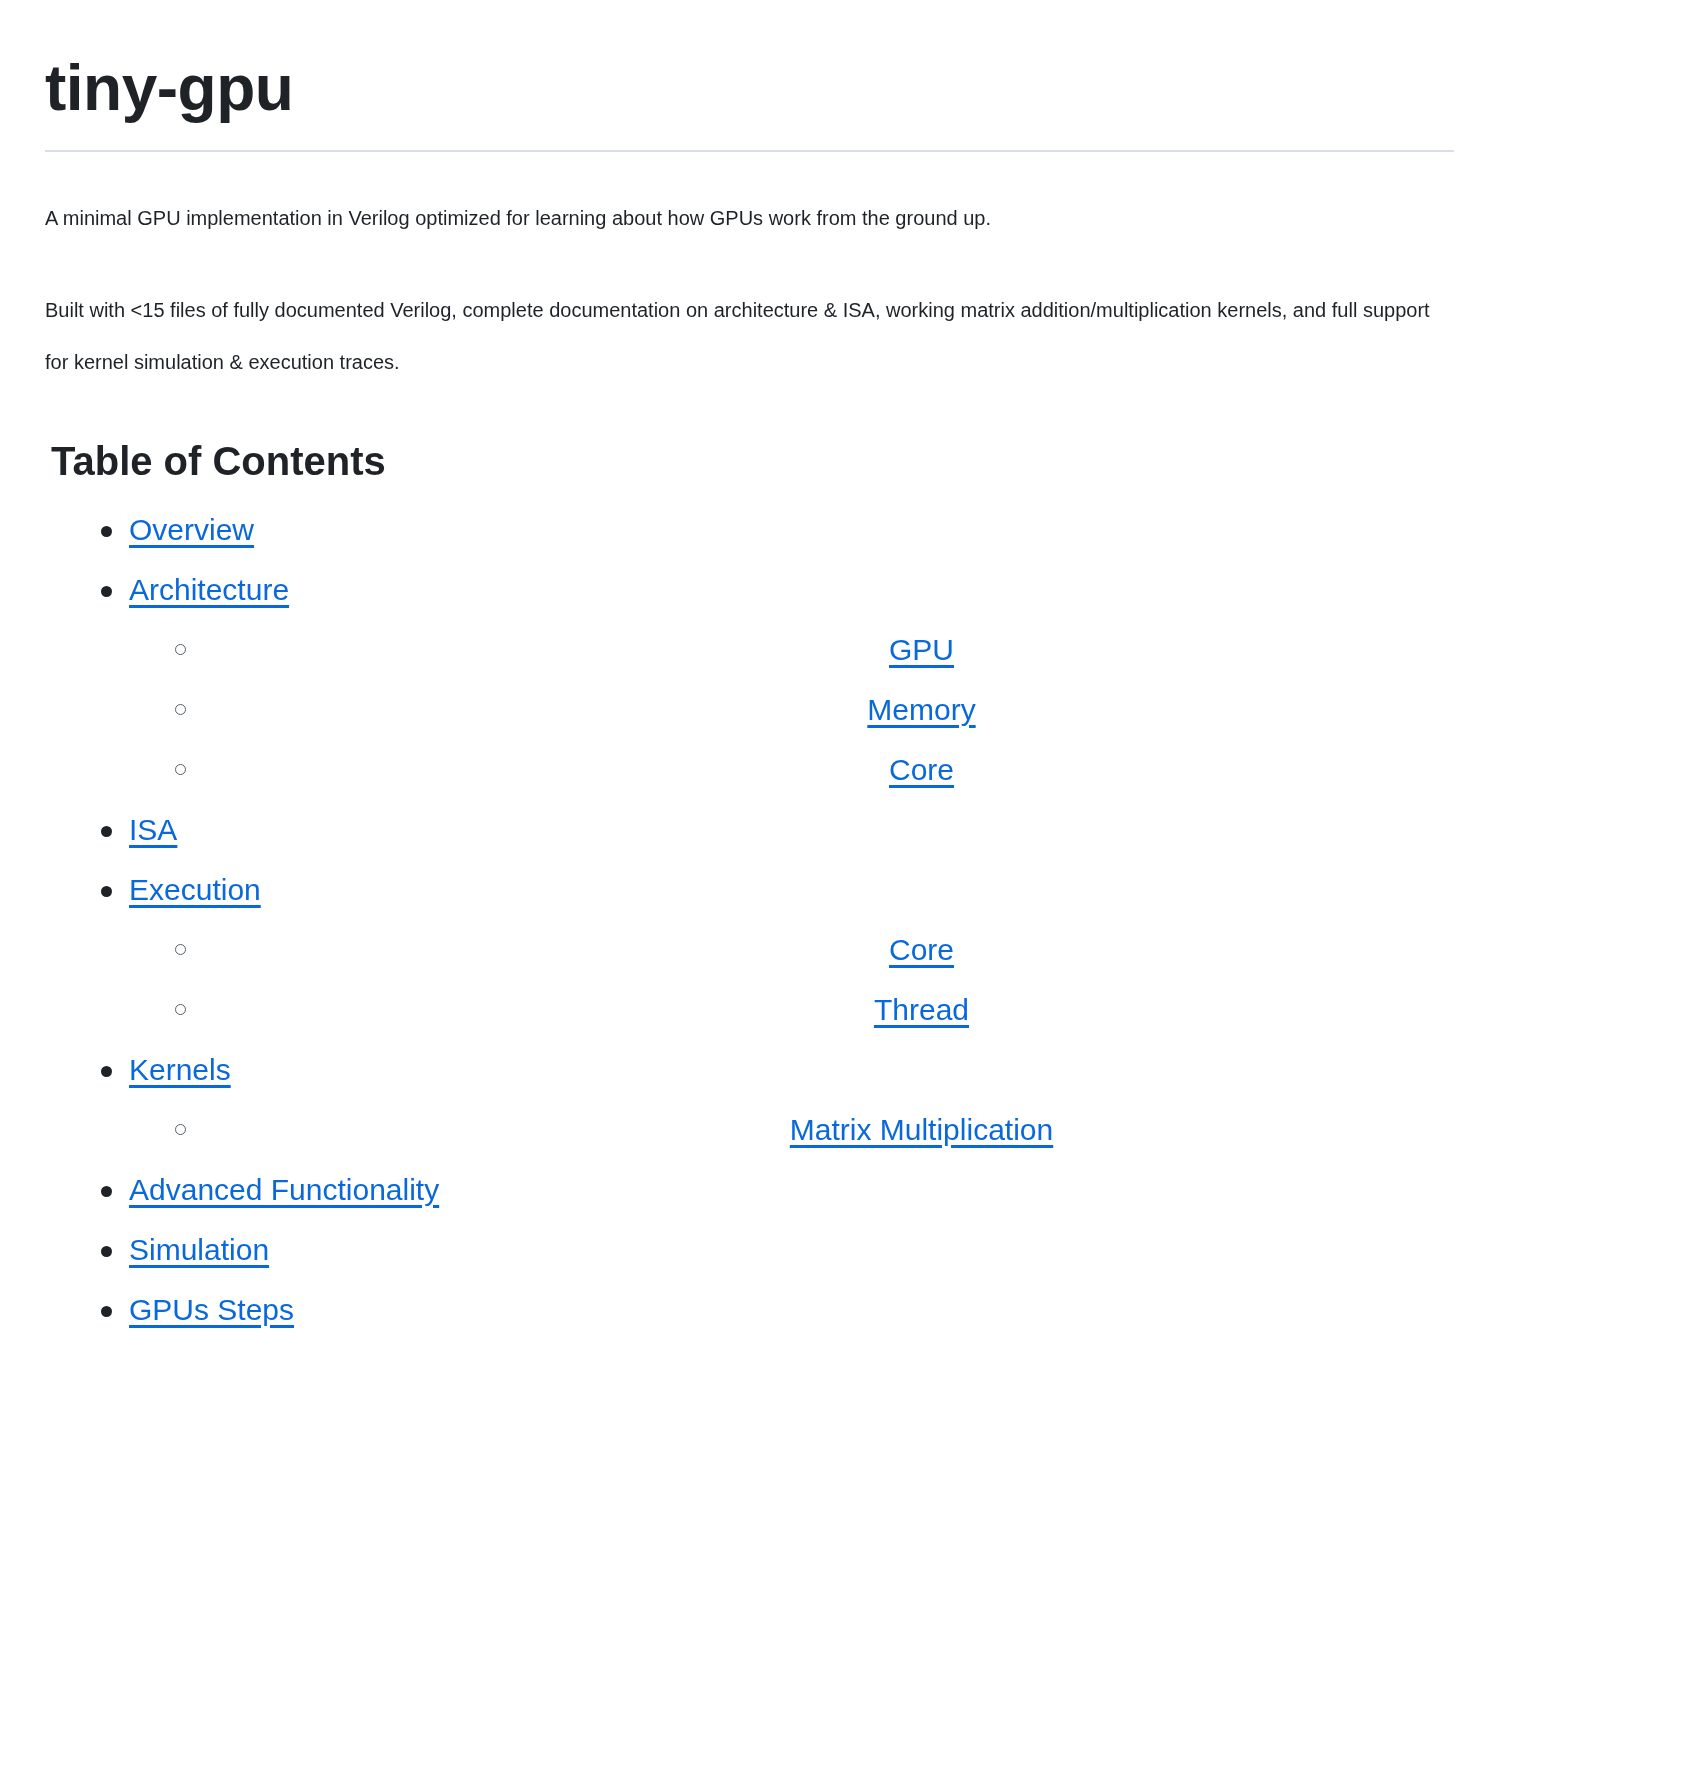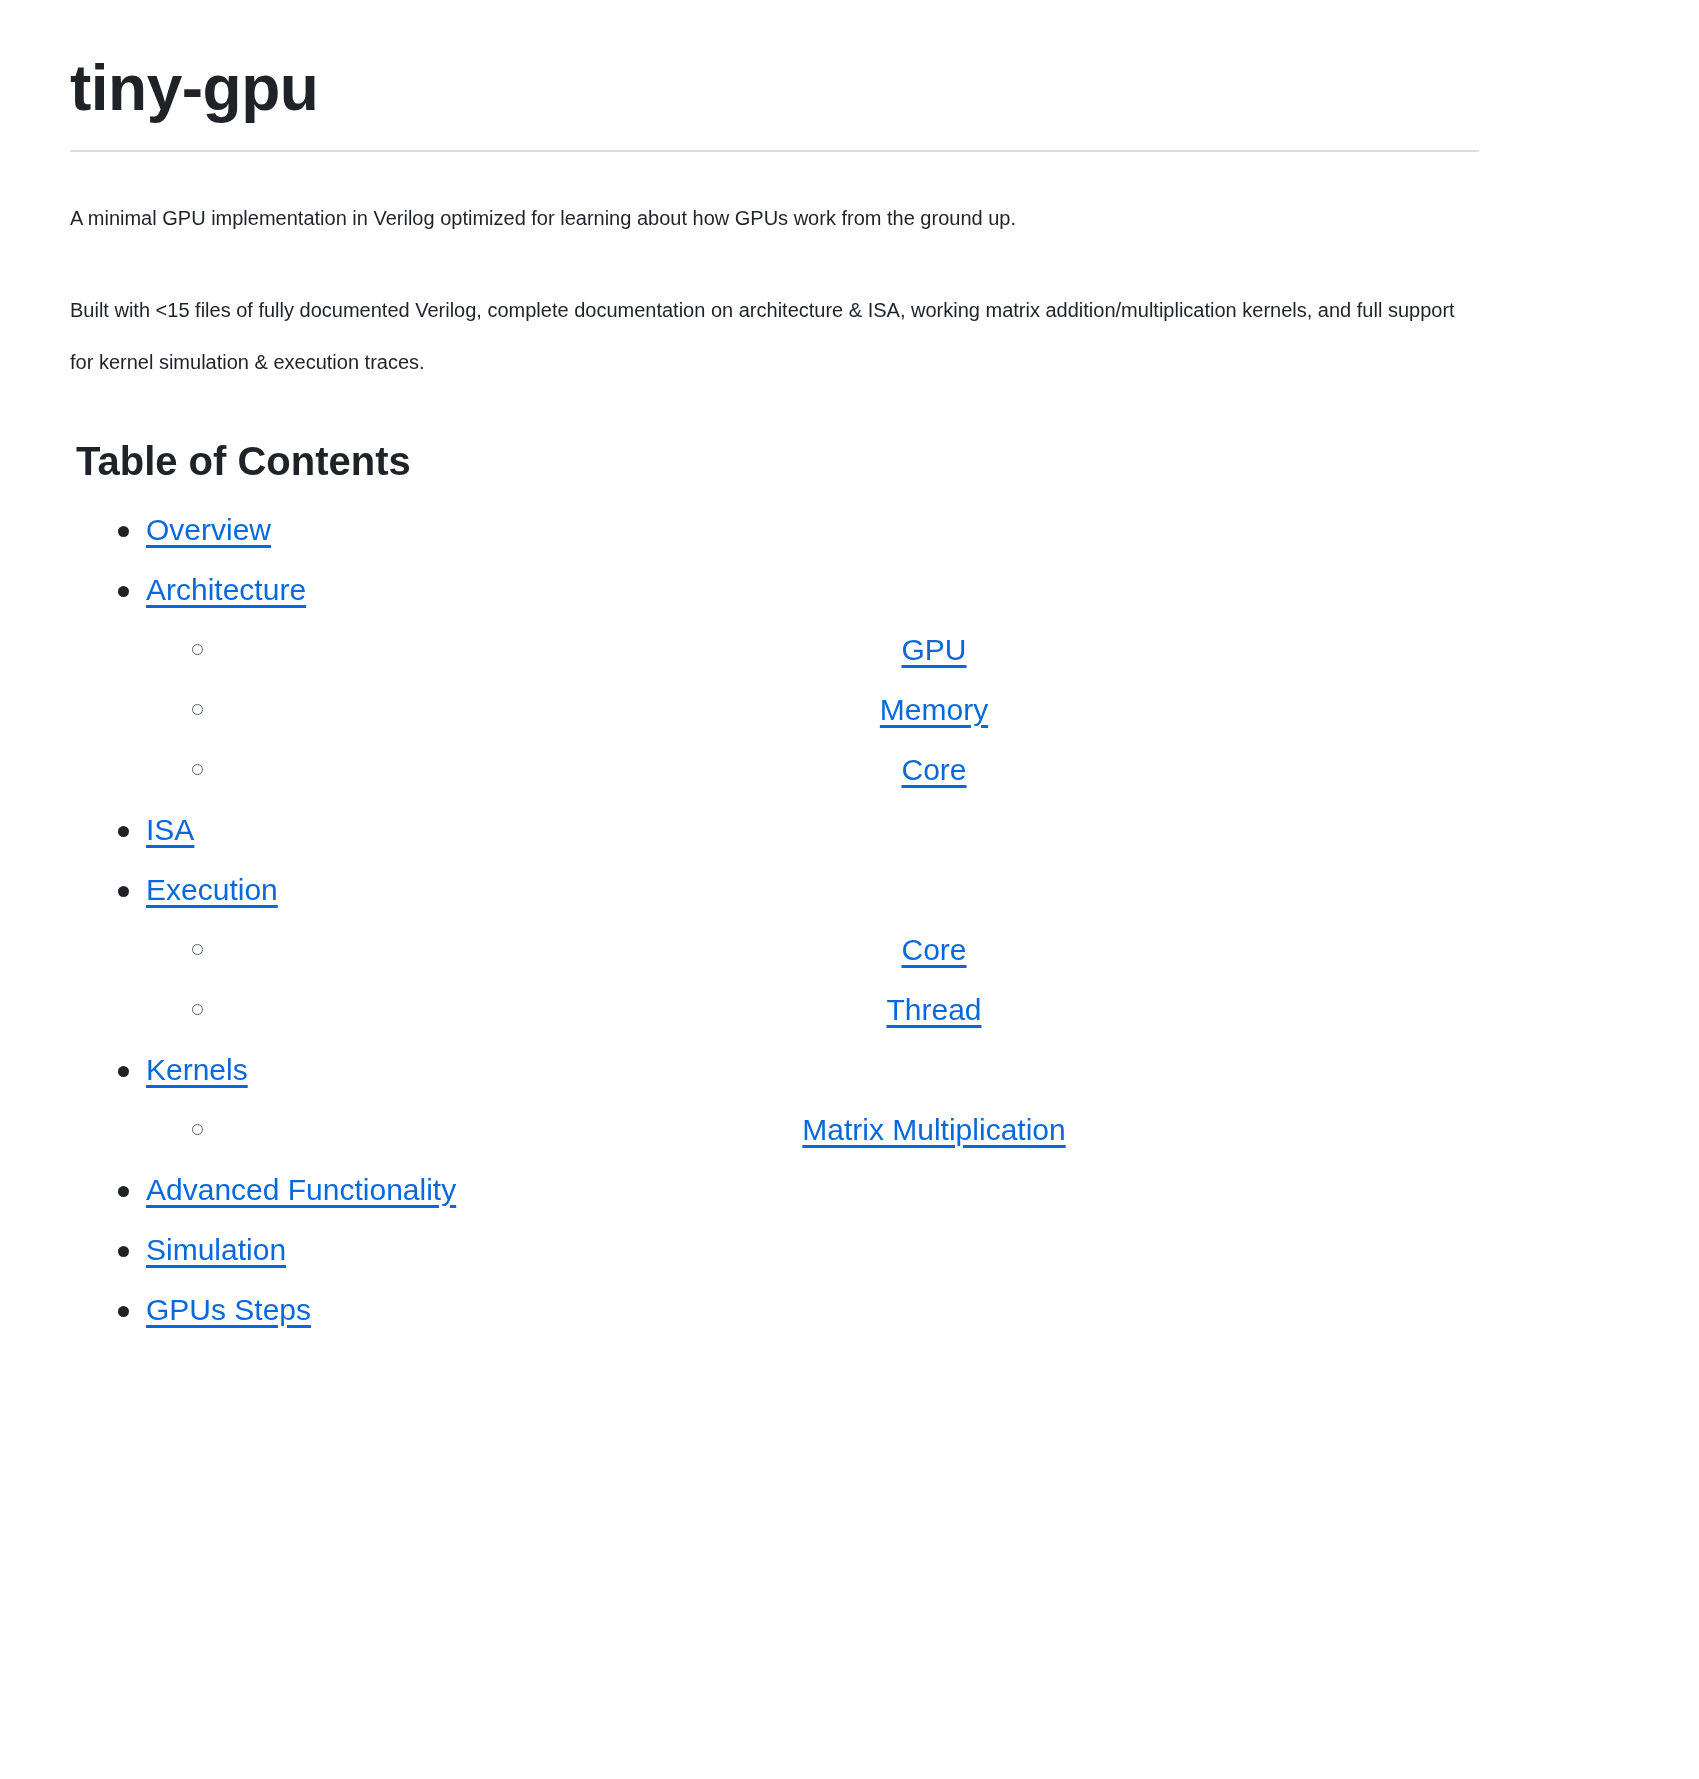--- a/index.html
+++ b/index.html
@@ -10,21 +10,21 @@
   body {
     width: 1699px;
     height: 1779px;
     overflow: hidden;
     font-family: "Liberation Sans", "DejaVu Sans", sans-serif;
     color: #1f2328;
     -webkit-font-smoothing: antialiased;
   }
   .readme {
     box-sizing: border-box;
-    padding: 48px 45px 0 70px;
+    padding: 48px 45px 0 45px;
     width: 1699px;
   }
   .doc-title {
     font-size: 64px;
     font-weight: 700;
     line-height: 1.25;
     letter-spacing: -0.5px;
     color: #1f2328;
     margin: 0 0 22px 0;
     padding: 0;
@@ -50,21 +50,21 @@
     font-size: 40px;
     font-weight: 700;
     line-height: 1.25;
     color: #1f2328;
     margin: 14px 0 26px 6px;
     padding: 0;
   }
 
   ul.toc-list {
     list-style: none;
-    margin: 4px;
+    margin: 12px;
     padding: 0 0 0 72px;
   }
   ul.toc-list > li.toc-item {
     position: relative;
     margin: 0 0 24px 0;
     padding: 0;
     font-size: 30px;
     line-height: 36px;
   }
   ul.toc-list > li.toc-item::before {

